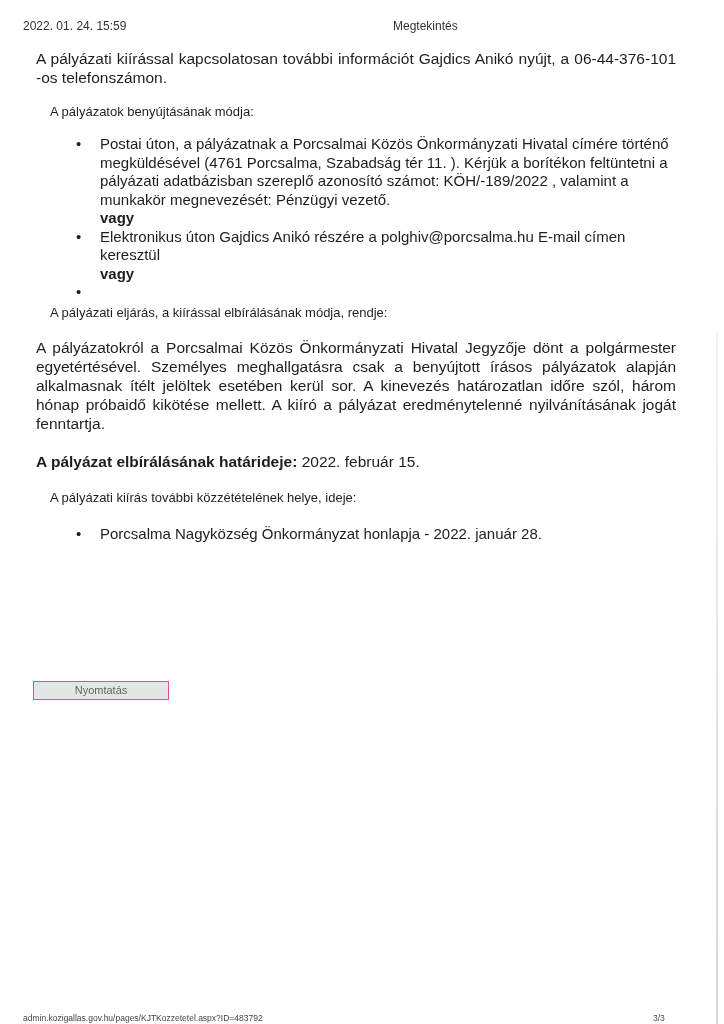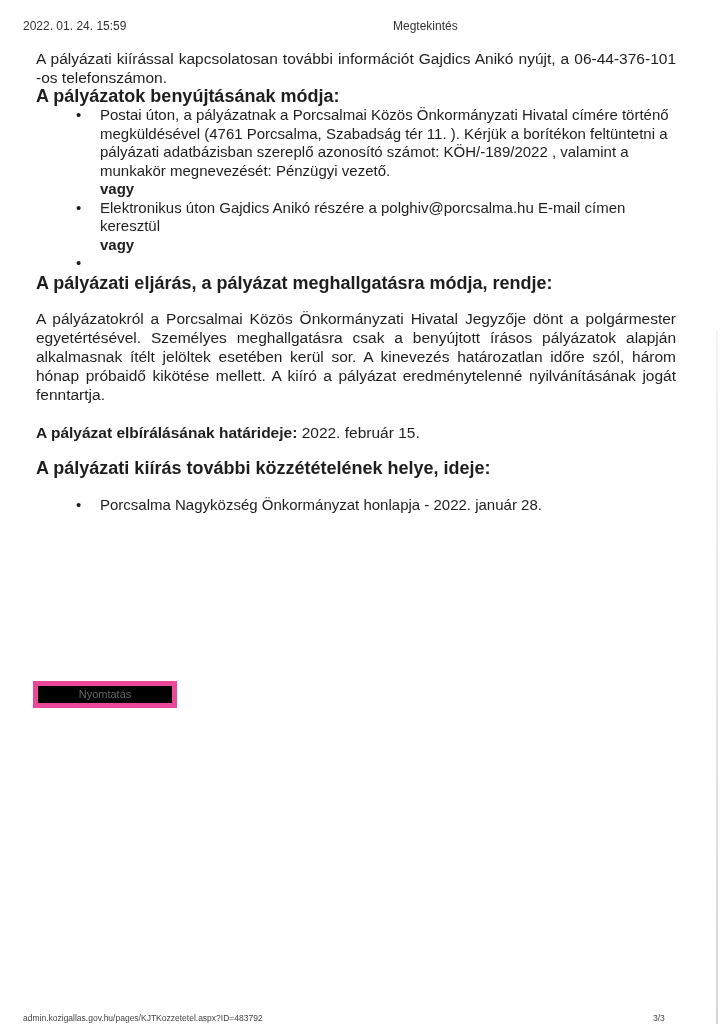--- a/index.html
+++ b/index.html
@@ -32,26 +32,26 @@
       left: 36px;
       top: 49px;
       width: 640px;
       font-size: 15.5px;
       line-height: 19px;
     }
     .p { margin: 0; }
     .justify { text-align: justify; }
     .bold { font-weight: bold; }
     h2 {
-      font-size: 18px;
-      font-weight: bold;
-      margin: 0;
+      font-size: 13px;
+      font-weight: normal;
+      margin: 14px;
       line-height: 19px;
     }
-    .intro { }
+    .intro { margin-bottom: 15px; }
 
     .bullets {
       list-style: none;
       margin: 0;
       padding: 0;
     }
     .bullets li {
       position: relative;
       padding-left: 64px;
       font-size: 15px;
@@ -80,22 +80,22 @@
       text-align: justify;
       text-align-last: left;
     }
 
     .print-btn {
       position: absolute;
       left: 33px;
       top: 681px;
       width: 134px;
       height: 17px;
-      border: 5px solid #ec4899;
-      background: #000000;
+      border: 1px solid #ec4899;
+      background: #e5e5e5;
       font-family: "Liberation Sans", sans-serif;
       font-size: 11px;
       color: #666;
       text-align: center;
       line-height: 17px;
       padding: 0;
       box-sizing: content-box;
       cursor: pointer;
     }
 
@@ -144,21 +144,21 @@
         <span>Elektronikus úton Gajdics Anikó részére a polghiv@porcsalma.hu E-mail címen keresztül</span>
       </li>
       <li class="or">vagy</li>
       <li>
         <span class="dot">•</span>
       </li>
     </ul>
   </section>
 
   <section class="sec-process">
-    <h2>A pályázati eljárás, a pályázat meghallgatásra módja, rendje:</h2>
+    <h2>A pályázati eljárás, a kiírással elbírálásának módja, rendje:</h2>
     <p class="p justify">A pályázatokról a Porcsalmai Közös Önkormányzati Hivatal Jegyzője dönt a polgármester egyetértésével. Személyes meghallgatásra csak a benyújtott írásos pályázatok alapján alkalmasnak ítélt jelöltek esetében kerül sor. A kinevezés határozatlan időre szól, három hónap próbaidő kikötése mellett. A kiíró a pályázat eredménytelenné nyilvánításának jogát fenntartja.</p>
   </section>
 
   <p class="p deadline">
     <span class="bold">A pályázat elbírálásának határideje:</span><span> 2022. február 15.</span>
   </p>
 
   <section class="publish">
     <h2>A pályázati kiírás további közzétételének helye, ideje:</h2>
     <ul class="bullets">

